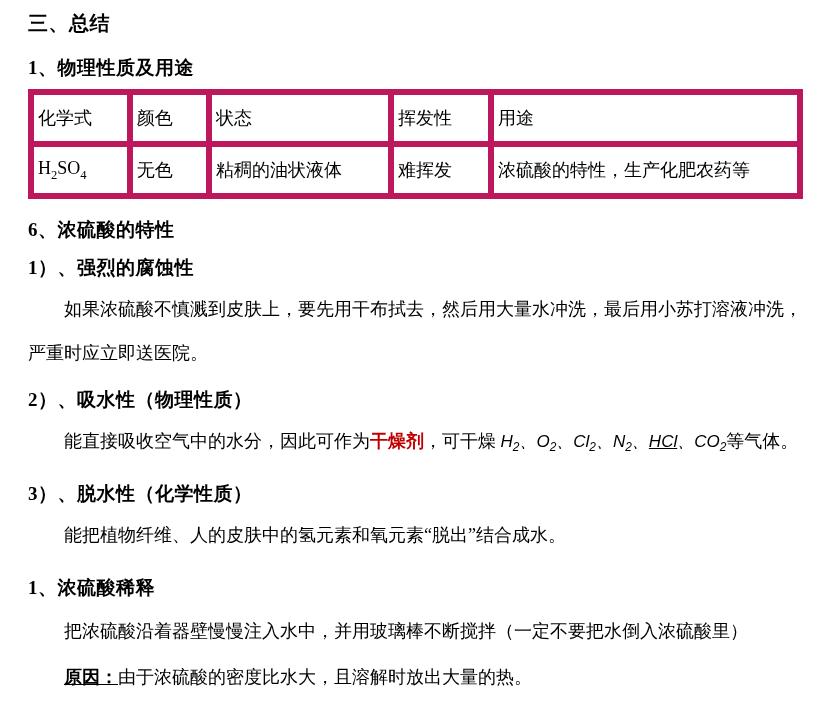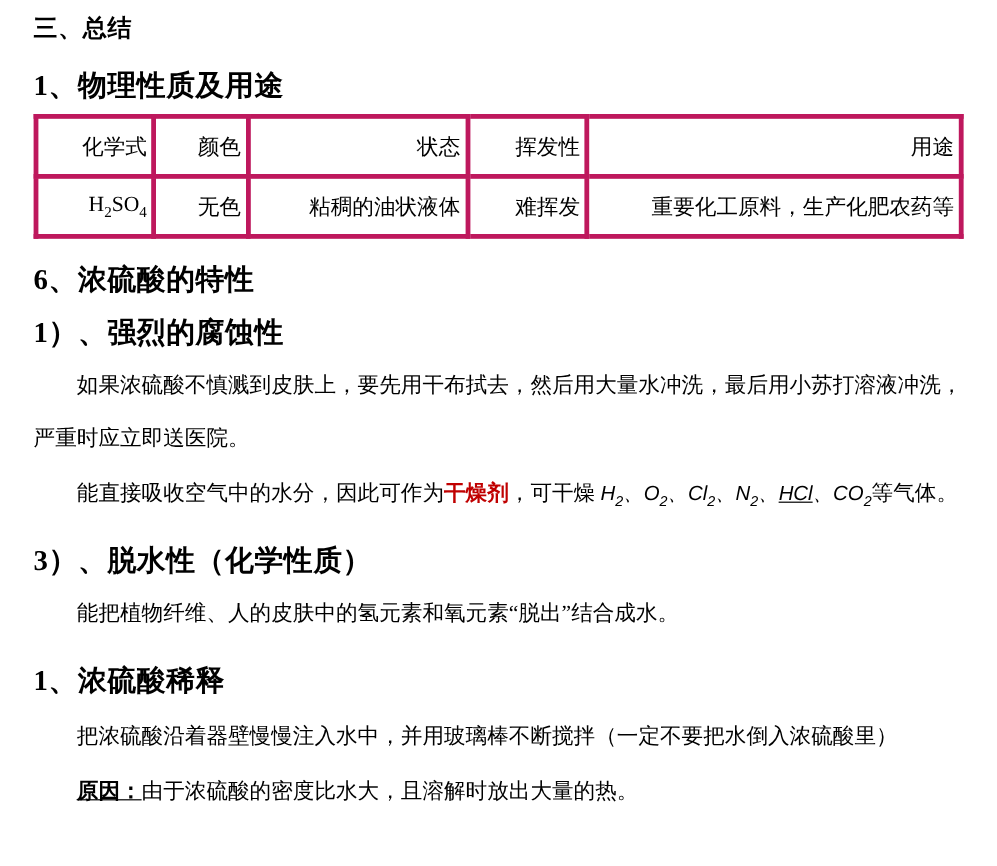--- a/index.html
+++ b/index.html
@@ -24,46 +24,46 @@
   .content {
     padding: 6px 28px 0 28px;
   }
   .h-sec {
     font-size: 20px;
     font-weight: bold;
     margin: 4px 0 10px 0;
     letter-spacing: 0.5px;
   }
   .h-sub {
-    font-size: 24px;
+    font-size: 19px;
     font-weight: bold;
     margin: 18px 0 8px 0;
     letter-spacing: 0.5px;
   }
   .h-sub2 {
-    font-size: 24px;
+    font-size: 19px;
     font-weight: bold;
     margin: 12px 0 6px 0;
     letter-spacing: 0.5px;
   }
   .para {
     font-size: 18px;
     line-height: 44px;
     text-indent: 2em;
     margin: 2px 0 2px 0;
   }
   table.props {
     border-collapse: collapse;
     width: 100%;
     margin: 4px 0 6px 0;
     table-layout: fixed;
   }
   table.props td {
-    border: 4px solid #be185d;
-    text-align: right;
+    border: 6px solid #be185d;
+    text-align: left;
     font-size: 18px;
     padding: 6px 4px;
     height: 34px;
     vertical-align: middle;
   }
   table.props td.c0 { width: 12.2%; }
   table.props td.c1 { width: 9.4%; }
   table.props td.c2 { width: 24%; }
   table.props td.c3 { width: 12.4%; }
   table.props td.c4 { width: 42%; }
@@ -108,30 +108,31 @@
           <td class="c1">颜色</td>
           <td class="c2">状态</td>
           <td class="c3">挥发性</td>
           <td class="c4">用途</td>
         </tr>
         <tr>
           <td class="c0 formula"><span>H</span><sub>2</sub><span>SO</span><sub>4</sub></td>
           <td class="c1">无色</td>
           <td class="c2">粘稠的油状液体</td>
           <td class="c3">难挥发</td>
-          <td class="c4">重要化工原料，生产化肥农药等</td>
+          <td class="c4">浓硫酸的特性，生产化肥农药等</td>
         </tr>
       </tbody>
     </table>
 
     <div class="h-sub">6、浓硫酸的特性</div>
 
     <div class="h-sub2">1）、强烈的腐蚀性</div>
     <div class="para">如果浓硫酸不慎溅到皮肤上，要先用干布拭去，然后用大量水冲洗，最后用小苏打溶液冲洗，严重时应立即送医院。</div>
 
+    <div class="h-sub2">2）、吸水性（物理性质）</div>
     <div class="para"><span>能直接吸收空气中的水分，因此可作为</span><span class="red">干燥剂</span><span>，可干燥 </span><span class="chem"><span><span>H</span><sub>2</sub></span><span>、</span><span><span>O</span><sub>2</sub></span><span>、</span><span><span>Cl</span><sub>2</sub></span><span>、</span><span><span>N</span><sub>2</sub></span><span>、</span><span class="ul-under"><span>HCl</span></span><span>、</span><span><span>CO</span><sub>2</sub></span></span><span>等气体。</span></div>
 
     <div class="h-sub2">3）、脱水性（化学性质）</div>
     <div class="para">能把植物纤维、人的皮肤中的氢元素和氧元素“脱出”结合成水。</div>
 
     <div class="h-sub">1、浓硫酸稀释</div>
     <div class="para">把浓硫酸沿着器壁慢慢注入水中，并用玻璃棒不断搅拌（一定不要把水倒入浓硫酸里）</div>
 
     <div class="para"><span class="reason-label">原因：</span><span>由于浓硫酸的密度比水大，且溶解时放出大量的热。</span></div>
 

